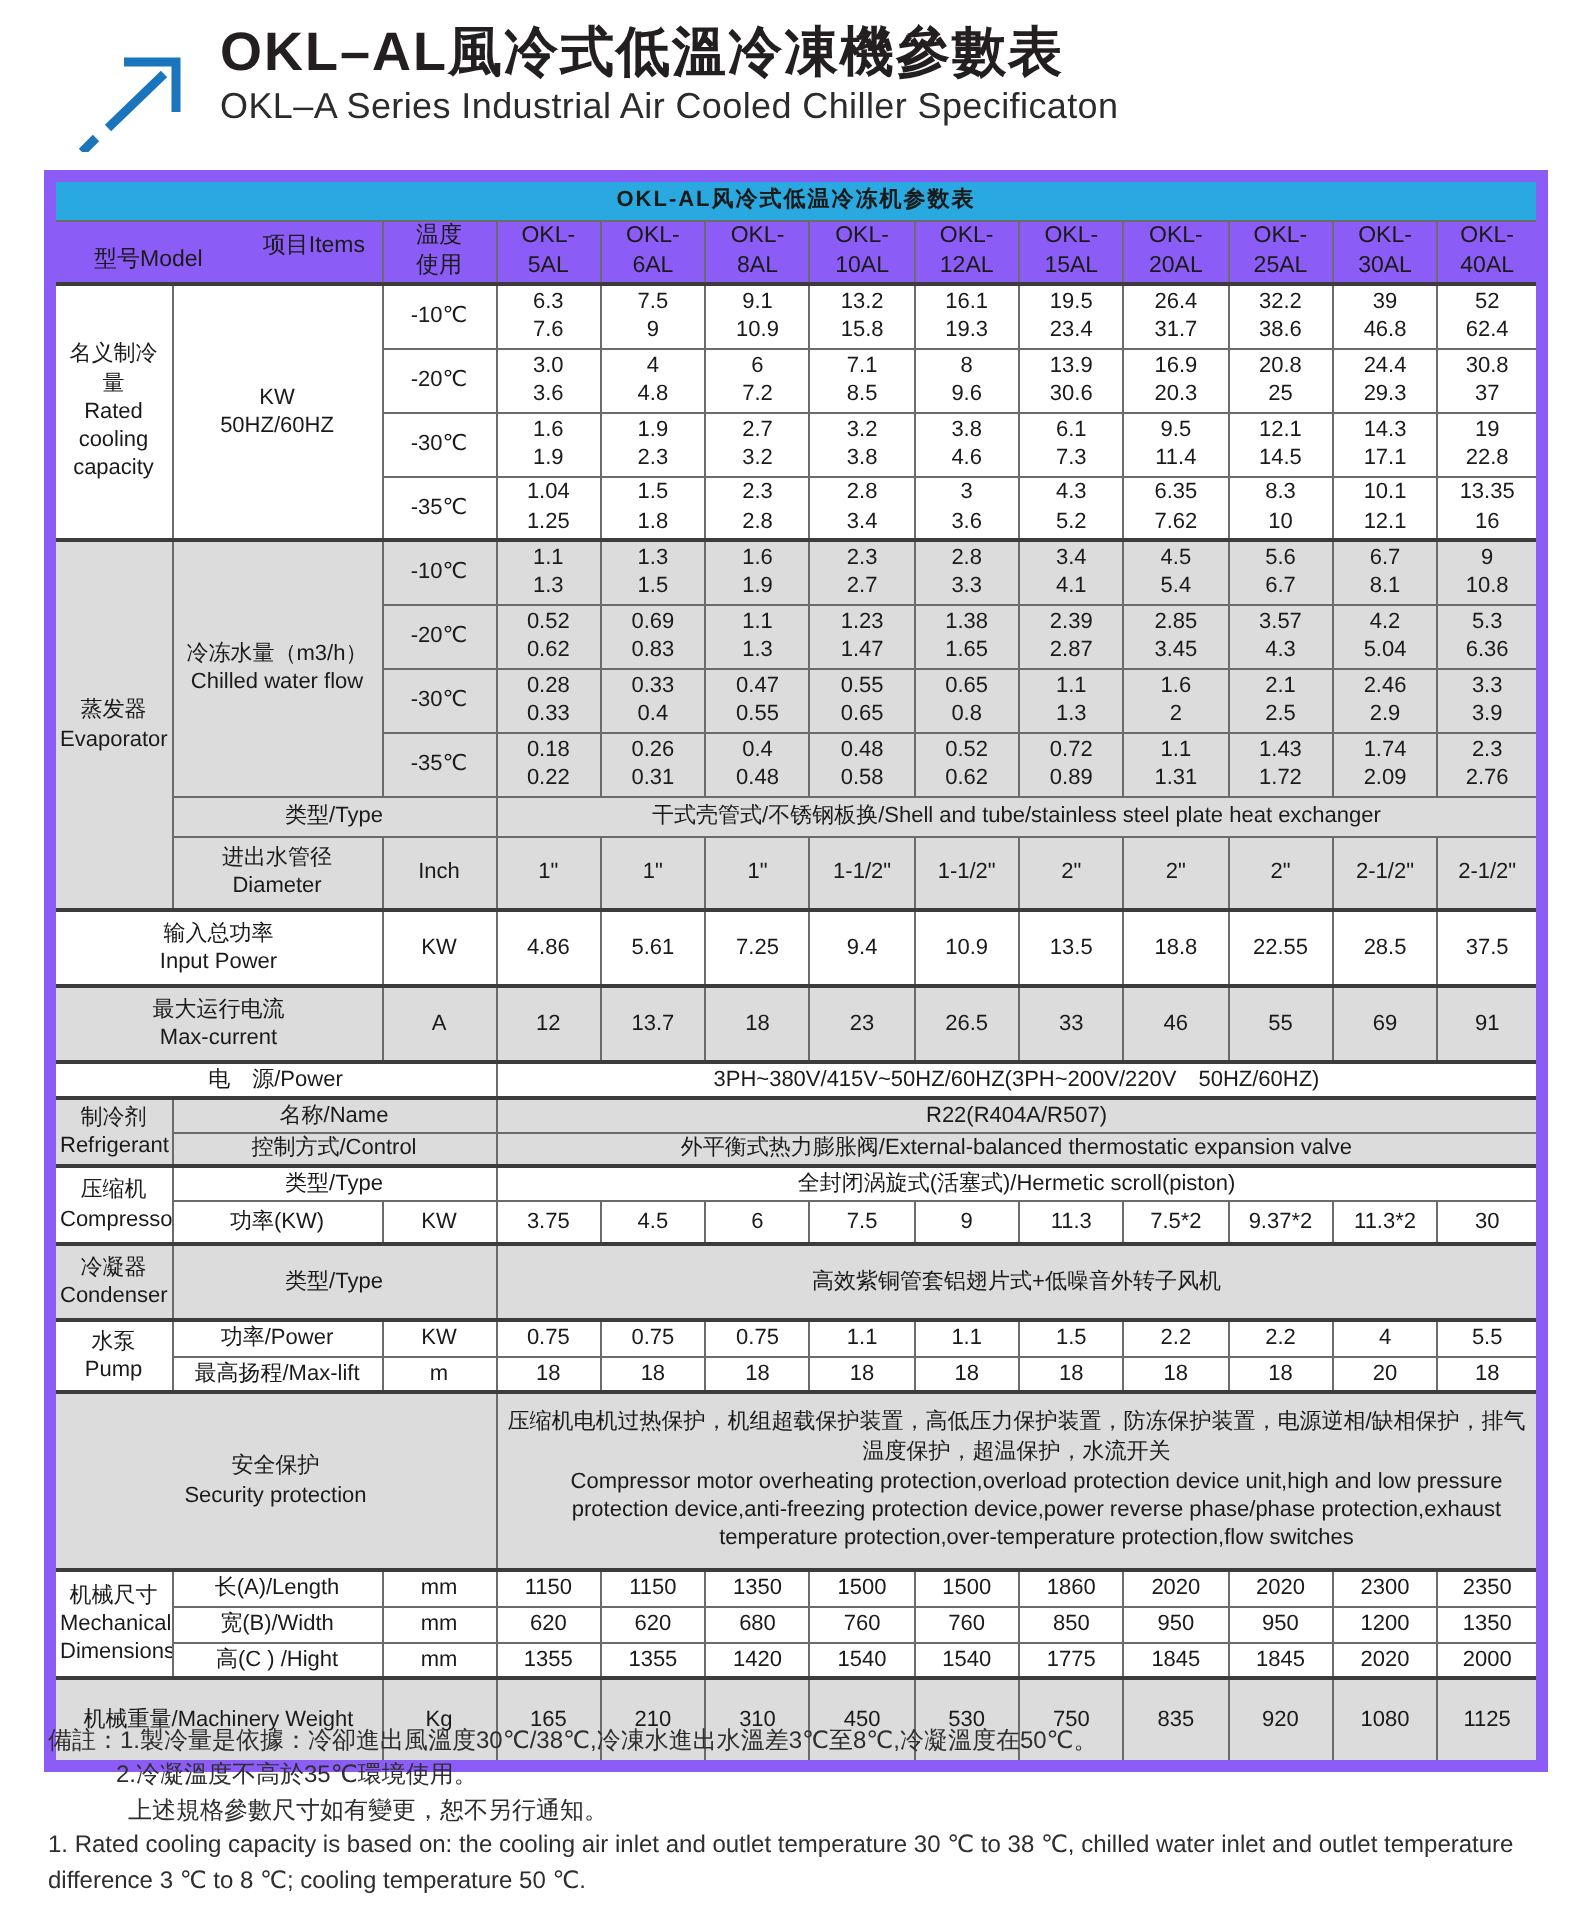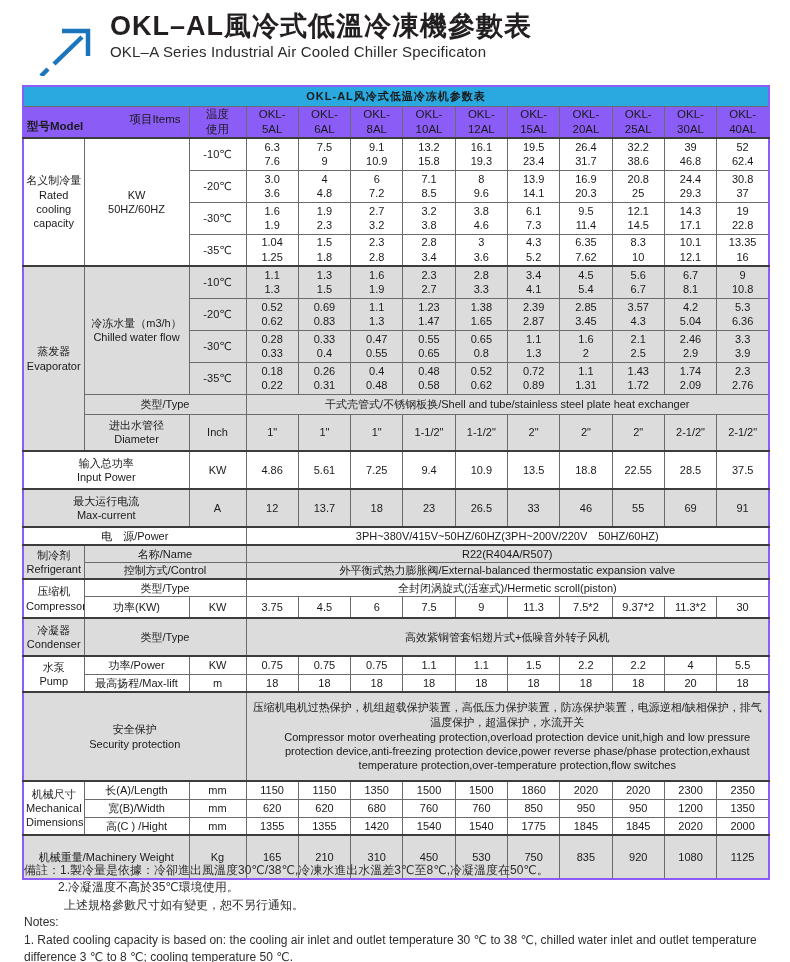--- a/index.html
+++ b/index.html
@@ -6,26 +6,26 @@
   body{
     width:790px;height:962px;background:#ffffff;
     font-family:"Liberation Sans","DejaVu Sans",sans-serif;
     color:#1c1c1c;position:relative;overflow:hidden;
   }
   
   .page-header{position:absolute;left:38px;top:10px;display:flex;align-items:flex-start;}
   .logo{width:64px;height:58px;margin-top:8px;flex:0 0 auto;}
   .titles{margin-left:8px;}
   .title-zh{font-size:27px;font-weight:bold;letter-spacing:1px;color:#231f20;line-height:1.2;}
-  .title-en{font-size:15px;color:#2b2b2b;line-height:1.2;margin-top:1px;letter-spacing:0.2px;}
+  .title-en{font-size:18px;color:#2b2b2b;line-height:1.2;margin-top:1px;letter-spacing:0.2px;}
   
   table.spec{
     position:absolute;left:22px;top:85px;width:746px;
     border-collapse:collapse;table-layout:fixed;
-    border:2px solid #8b5cf6;
+    border:6px solid #8b5cf6;
   }
   table.spec td{
     border:1px solid #6b6b6b;
     text-align:center;vertical-align:middle;
     padding:0 2px;font-size:11px;line-height:1.3;color:#1a1a1a;
     overflow:hidden;
   }
   tr.sec > td{border-top:2px solid #3c3c3c;}
   tr.gray td{background:#dcdcdc;}
   tr.white td{background:#ffffff;}
@@ -34,21 +34,21 @@
     font-size:15px;font-weight:bold;letter-spacing:1px;
     border:1px solid #29a9e0;height:19px;
   }
   tr.hdr td{background:#8b5cf6;font-size:11.5px;height:30px;}
   td.corner{position:relative;padding:0;
     background:
       linear-gradient(to bottom right,
         rgba(0,0,0,0) calc(50% - 0.7px), #777 calc(50% - 0.7px),
         #777 calc(50% + 0.7px), rgba(0,0,0,0) calc(50% + 0.7px)) #dcdcdc;
   }
-  td.corner .model-lab{position:absolute;left:3px;bottom:3px;font-size:11.5px;font-weight:bold;}
+  td.corner .model-lab{position:absolute;left:19px;bottom:3px;font-size:11.5px;}
   td.corner .items-lab{position:absolute;right:8px;top:5px;font-size:11.5px;}
   td.span-val{font-size:11px;}
   td.sec-text{text-align:left;padding:4px 7px;font-size:11px;line-height:1.55;}
   td.sec-text .en{margin-top:1px;padding-left:20px;}
   
   .notes{position:absolute;left:24px;top:862px;width:744px;font-size:12px;color:#2e2e2e;line-height:1.45;}
   .notes .indent1{padding-left:34px;}
   .notes .indent2{padding-left:40px;}
 </style>
 </head>
@@ -211,21 +211,21 @@
         <td>
           <div>7.1</div>
           <div>8.5</div>
         </td>
         <td>
           <div>8</div>
           <div>9.6</div>
         </td>
         <td>
           <div>13.9</div>
-          <div>14.1</div>
+          <div>30.6</div>
         </td>
         <td>
           <div>16.9</div>
           <div>20.3</div>
         </td>
         <td>
           <div>20.8</div>
           <div>25</div>
         </td>
         <td>
@@ -720,15 +720,14 @@
         <td>1080</td>
         <td>1125</td>
       </tr>
 </tbody>
   </table>
 
 <div class="notes">
   <div>備註：1.製冷量是依據：冷卻進出風溫度30℃/38℃,冷凍水進出水溫差3℃至8℃,冷凝溫度在50℃。</div>
   <div class="indent1">2.冷凝溫度不高於35℃環境使用。</div>
   <div class="indent2">上述規格參數尺寸如有變更，恕不另行通知。</div>
-  <div>Notes:</div>
   <div>1. Rated cooling capacity is based on: the cooling air inlet and outlet temperature 30 ℃ to 38 ℃, chilled water inlet and outlet temperature difference 3 ℃ to 8 ℃; cooling temperature 50 ℃.</div>
 </div>
 
 </body></html>

